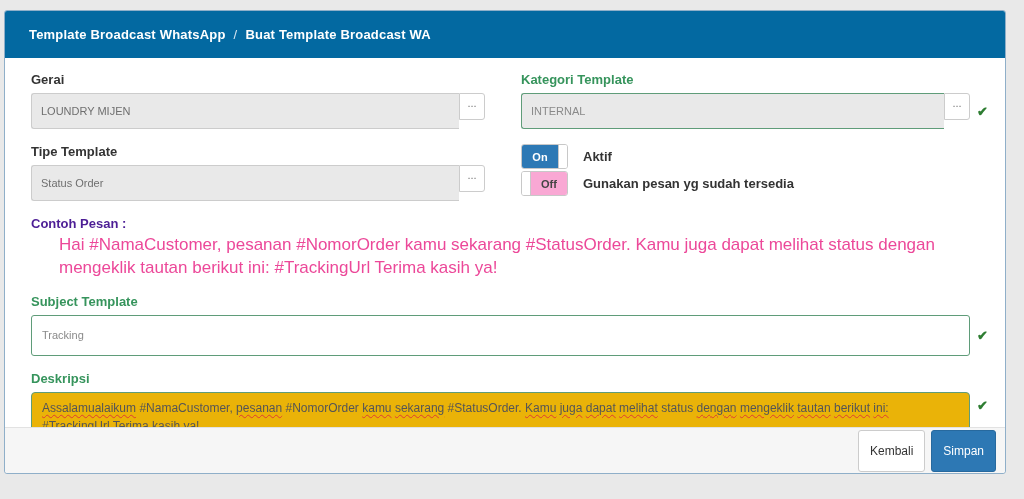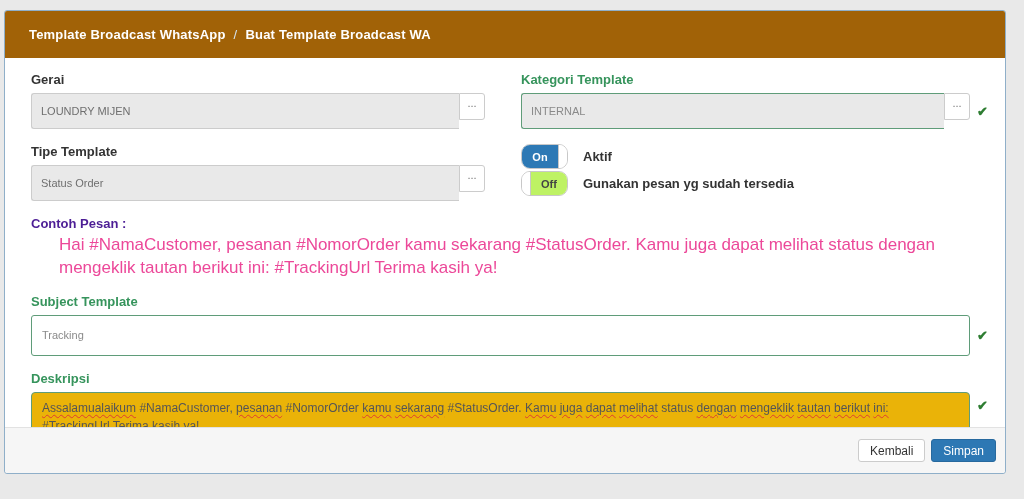--- a/index.html
+++ b/index.html
@@ -14,21 +14,21 @@
     position: absolute;
     left: 4px; top: 10px;
     width: 1002px; height: 464px;
     background: #ffffff;
     border: 1px solid #8fafc9;
     border-radius: 3px;
     display: flex;
     flex-direction: column;
   }
   .card-header {
-    background: #a16207;
+    background: #0369a1;
     color: #ffffff;
     height: 47px;
     flex: 0 0 47px;
     display: flex;
     align-items: center;
     padding: 0 24px;
     font-size: 13px;
     font-weight: 700;
     letter-spacing: .2px;
     border-radius: 2px 2px 0 0;
@@ -89,37 +89,37 @@
     font-size: 13px;
     font-weight: 700;
     line-height: 27px;
   }
   .with-check.top .check { line-height: 20px; margin-top: 4px; }
   
   .toggle-row { display: flex; align-items: center; margin-bottom: 2px; }
   .toggle {
     width: 47px; height: 25px;
     border: 1px solid #c8c8c8;
-    border-radius: 9px;
+    border-radius: 3px;
     display: flex;
     overflow: hidden;
     cursor: pointer;
     background: #ffffff;
     justify-content: center;
   }
   .toggle .seg {
     flex: 1;
     display: flex;
     align-items: center;
     justify-content: center;
     font-size: 11px;
     font-weight: 700;
   }
   .toggle .seg.on-seg { background: #2d79b5; color: #ffffff; }
-  .toggle .seg.off-seg { background: #bef264; color: #444444; }
+  .toggle .seg.off-seg { background: #f9a8d4; color: #444444; }
   .toggle .handle { flex: 0 0 9px; background: #ffffff; }
   .toggle.is-on .handle { border-left: 1px solid #c8c8c8; }
   .toggle.is-off .handle { border-right: 1px solid #c8c8c8; }
   .toggle-caption {
     margin-left: 15px;
     font-size: 13px;
     font-weight: 700;
     color: #333333;
   }
   
@@ -164,21 +164,21 @@
     flex: 0 0 46px;
     background: #f6f6f6;
     border-top: 1px solid #e2e2e2;
     display: flex;
     align-items: center;
     justify-content: flex-end;
     padding: 0 9px;
     border-radius: 0 0 3px 3px;
   }
   .btn {
-    height: 23px;
+    height: 42px;
     padding: 0 11px;
     font-family: "Liberation Sans", sans-serif;
     font-size: 12px;
     border-radius: 3px;
     cursor: pointer;
   }
   .btn-default { background: #ffffff; border: 1px solid #cccccc; color: #333333; margin-right: 6px; }
   .btn-primary { background: #2d78b4; border: 1px solid #27699e; color: #ffffff; }
 </style>
 </head>

